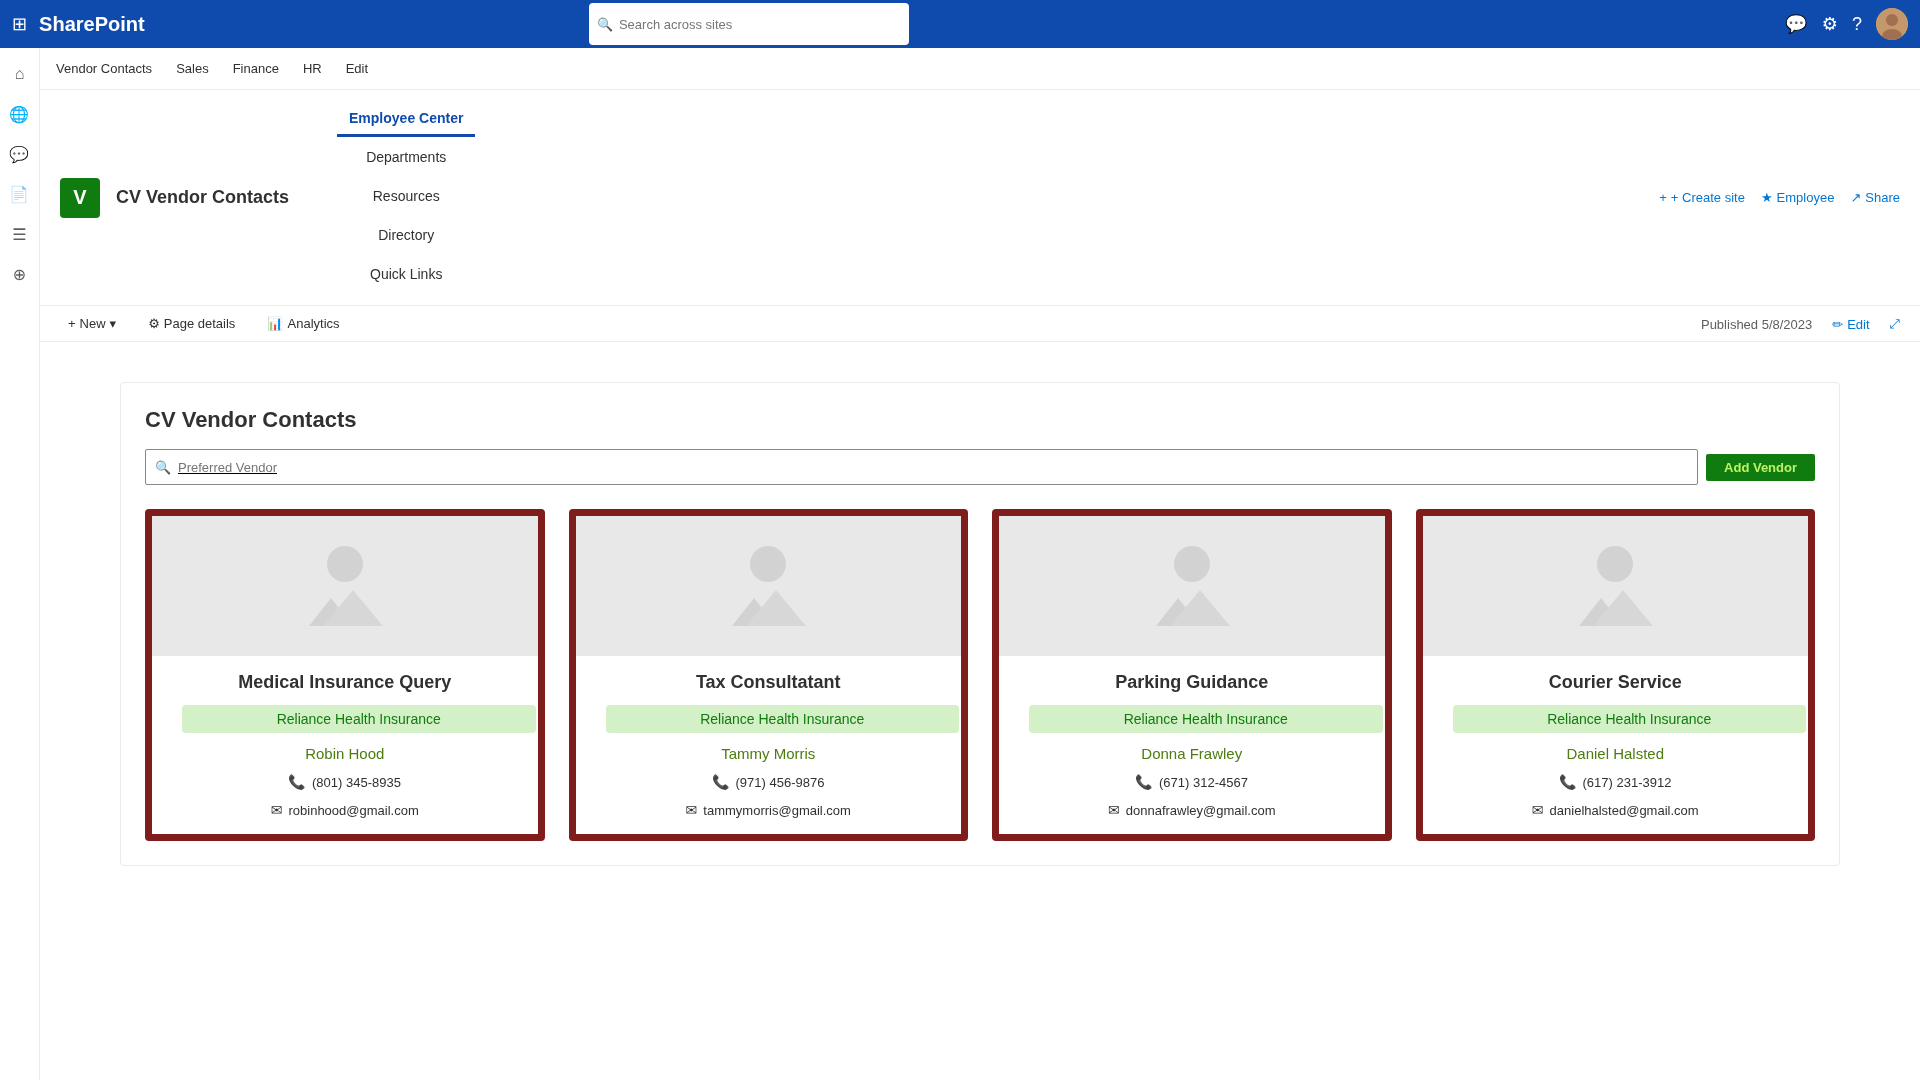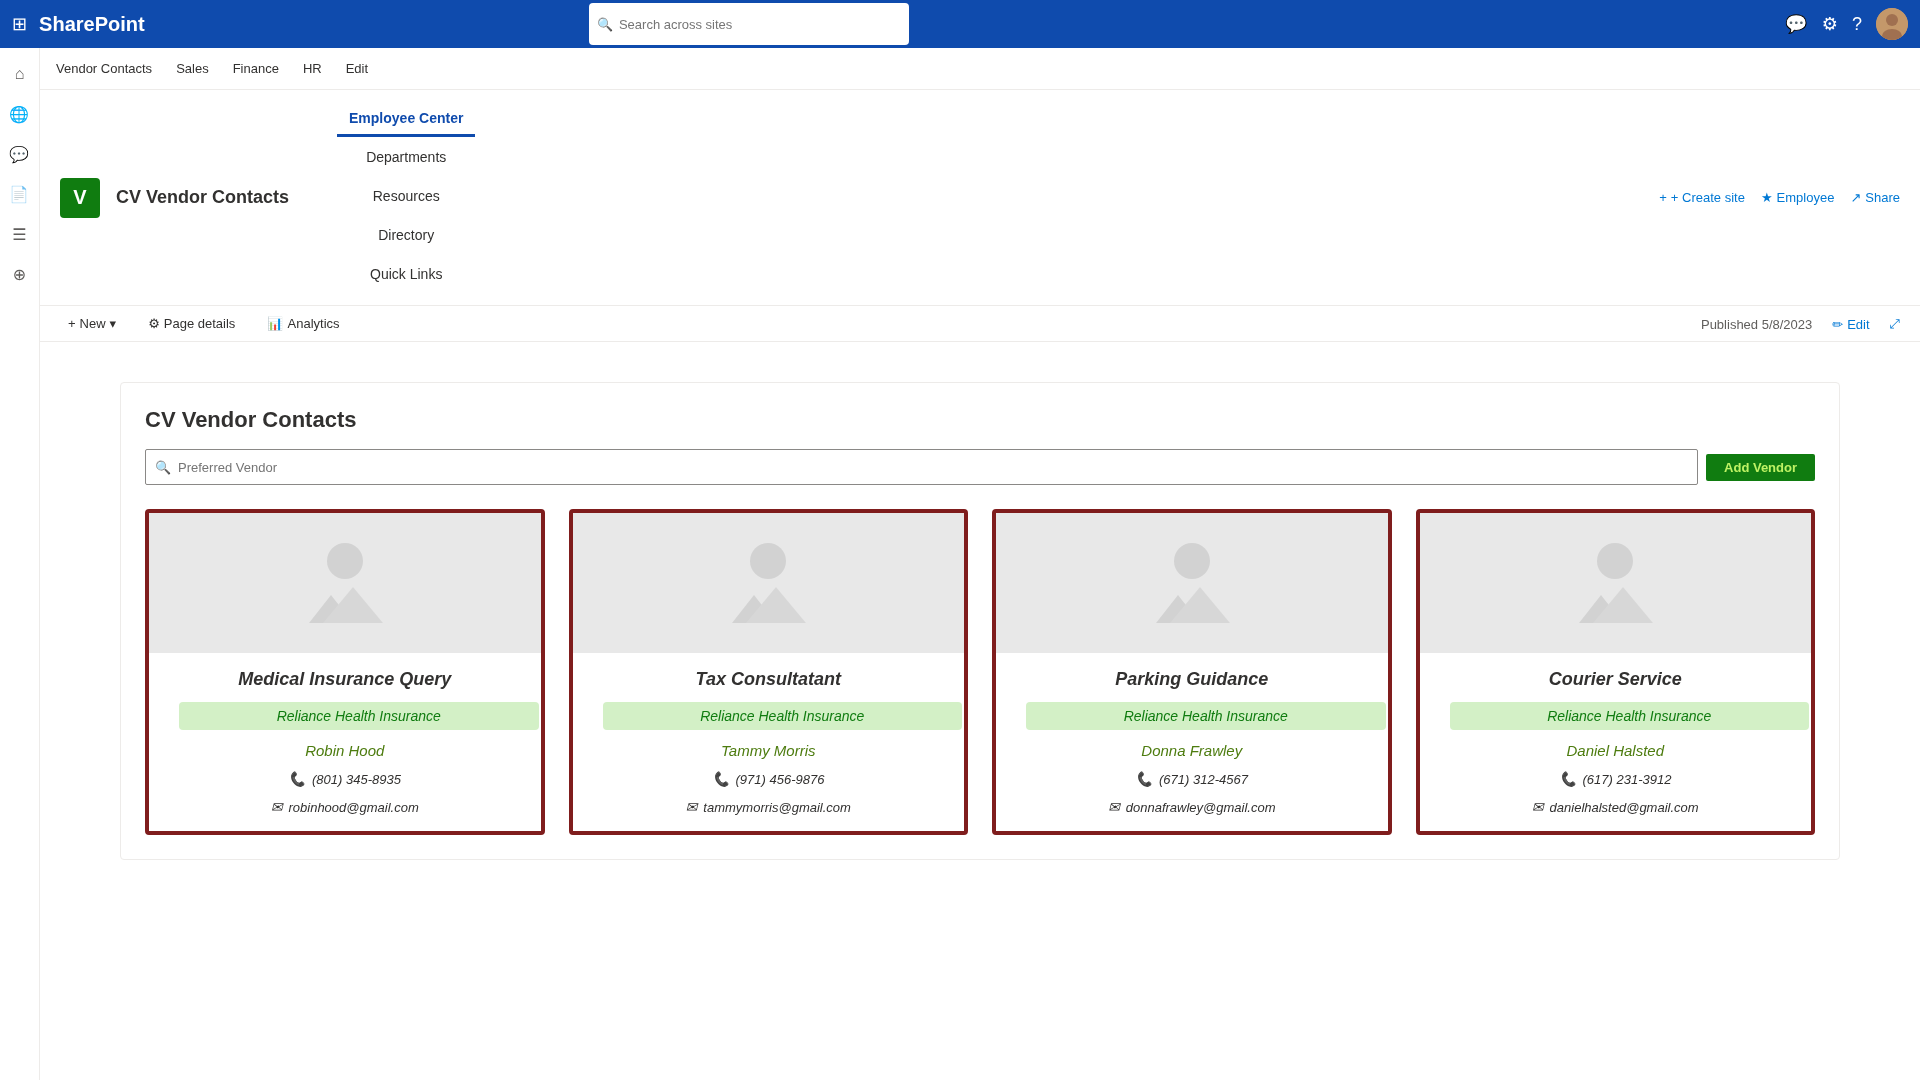--- a/index.html
+++ b/index.html
@@ -214,20 +214,21 @@
       position: relative;
     }
     .vendor-search-input-wrap input {
       width: 100%;
       height: 36px;
       border: 1px solid #8a8886;
       border-radius: 2px;
       padding: 0 10px 0 32px;
       font-size: 13px;
       outline: none;
+      text-decoration: underline;
     }
     .vendor-search-input-wrap .search-icon-vendor {
       position: absolute;
       left: 10px;
       top: 50%;
       transform: translateY(-50%);
       color: #605e5c;
       font-size: 13px;
     }
     .add-vendor-btn {
@@ -243,27 +244,26 @@
     }
 
     
     .vendor-cards {
       display: grid;
       grid-template-columns: repeat(4, 1fr);
       gap: 24px;
     }
     .vendor-card {
       background: white;
-      border: 4px solid #7f1d1d;
+      border: 7px solid #7f1d1d;
       border-radius: 4px;
       overflow: hidden;
       display: flex;
       flex-direction: column;
       align-items: center;
-      font-style: italic;
     }
     .vendor-card-image {
       width: 100%;
       height: 140px;
       background: #e8e8e8;
       display: flex;
       align-items: center;
       justify-content: center;
       flex-shrink: 0;
     }

